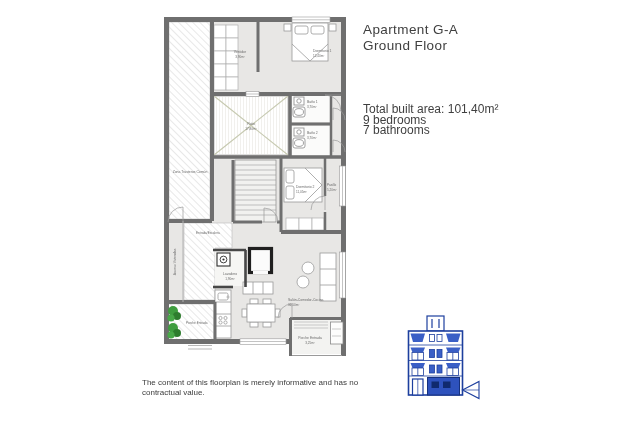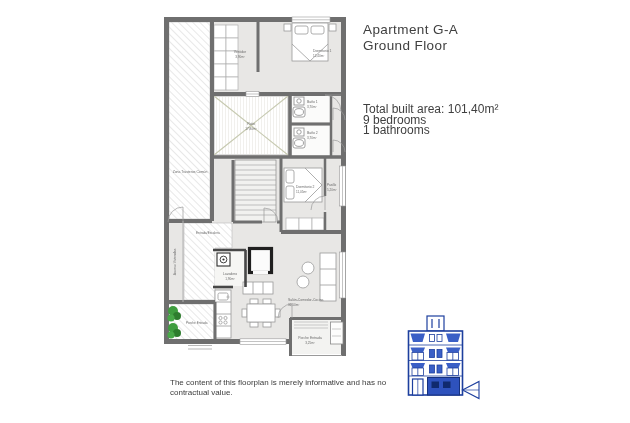--- a/index.html
+++ b/index.html
@@ -2,21 +2,21 @@
 <html><head>
 <meta charset="utf-8">
 <style>
   html,body{margin:0;padding:0;background:#ffffff;}
   body{width:630px;height:423px;position:relative;overflow:hidden;
        font-family:"Liberation Sans", sans-serif;}
   .abs{position:absolute;}
   .title-block{left:363px;top:22px;font-size:13.5px;line-height:16px;
        font-weight:500;color:#3f3f3f;letter-spacing:.4px;}
   .summary-block{left:363px;top:84px;font-size:12px;line-height:10.5px;color:#3f3f3f;margin-top:20px;}
-  .disclaimer{left:170px;top:378px;width:252px;font-size:8px;line-height:10px;color:#3c3c3c;}
+  .disclaimer{left:142px;top:378px;width:252px;font-size:8px;line-height:10px;color:#3c3c3c;}
   svg text{font-family:"Liberation Sans", sans-serif;fill:#6b6b6b;}
   .rl{font-size:3.4px;}
   .ra{font-size:3.1px;}
 </style>
 </head>
 <body>
 
 <svg class="abs" style="left:0;top:0" width="630" height="423" viewBox="0 0 630 423">
   <defs>
     <pattern id="hatch" width="5" height="5" patternUnits="userSpaceOnUse" patternTransform="rotate(-45)">
@@ -334,16 +334,16 @@
 </svg>
 
 <div class="abs title-block">
   <div>Apartment G-A</div>
   <div>Ground Floor</div>
 </div>
 
 <div class="abs summary-block">
   <div>Total built area: 101,40m²</div>
   <div>9 bedrooms</div>
-  <div>1 bathrooms</div>
+  <div>7 bathrooms</div>
 </div>
 
 <div class="abs disclaimer">The content of this floorplan is merely informative and has no contractual value.</div>
 
 </body></html>

